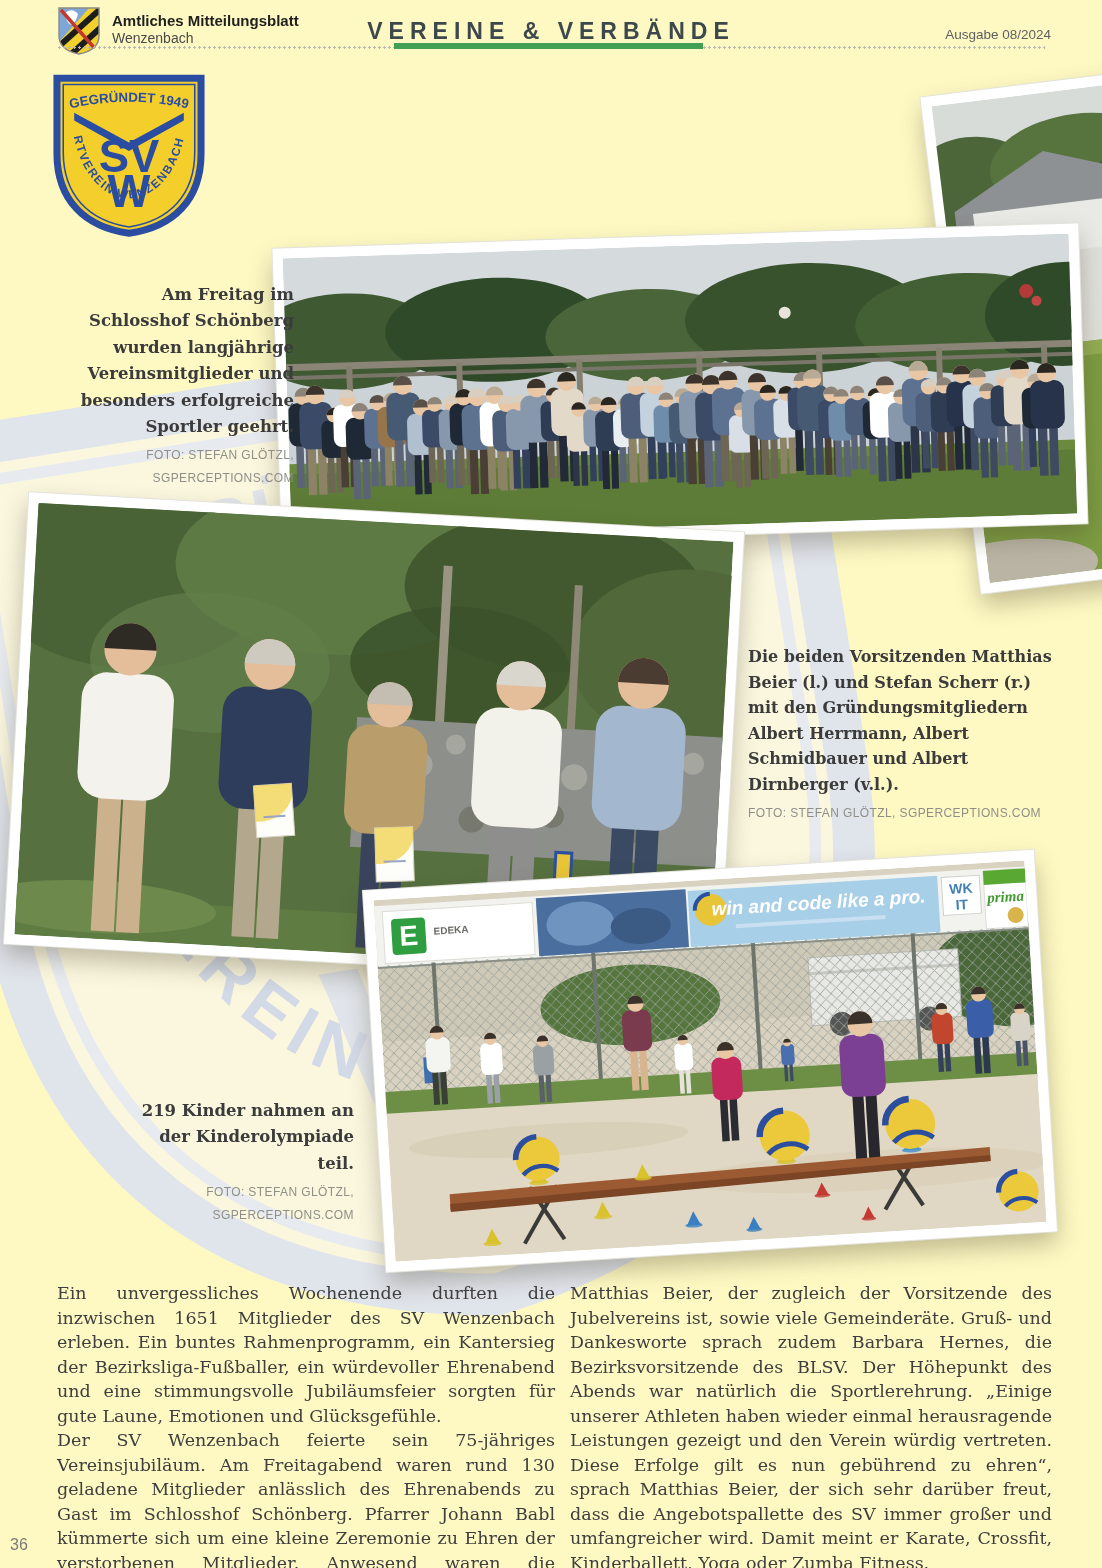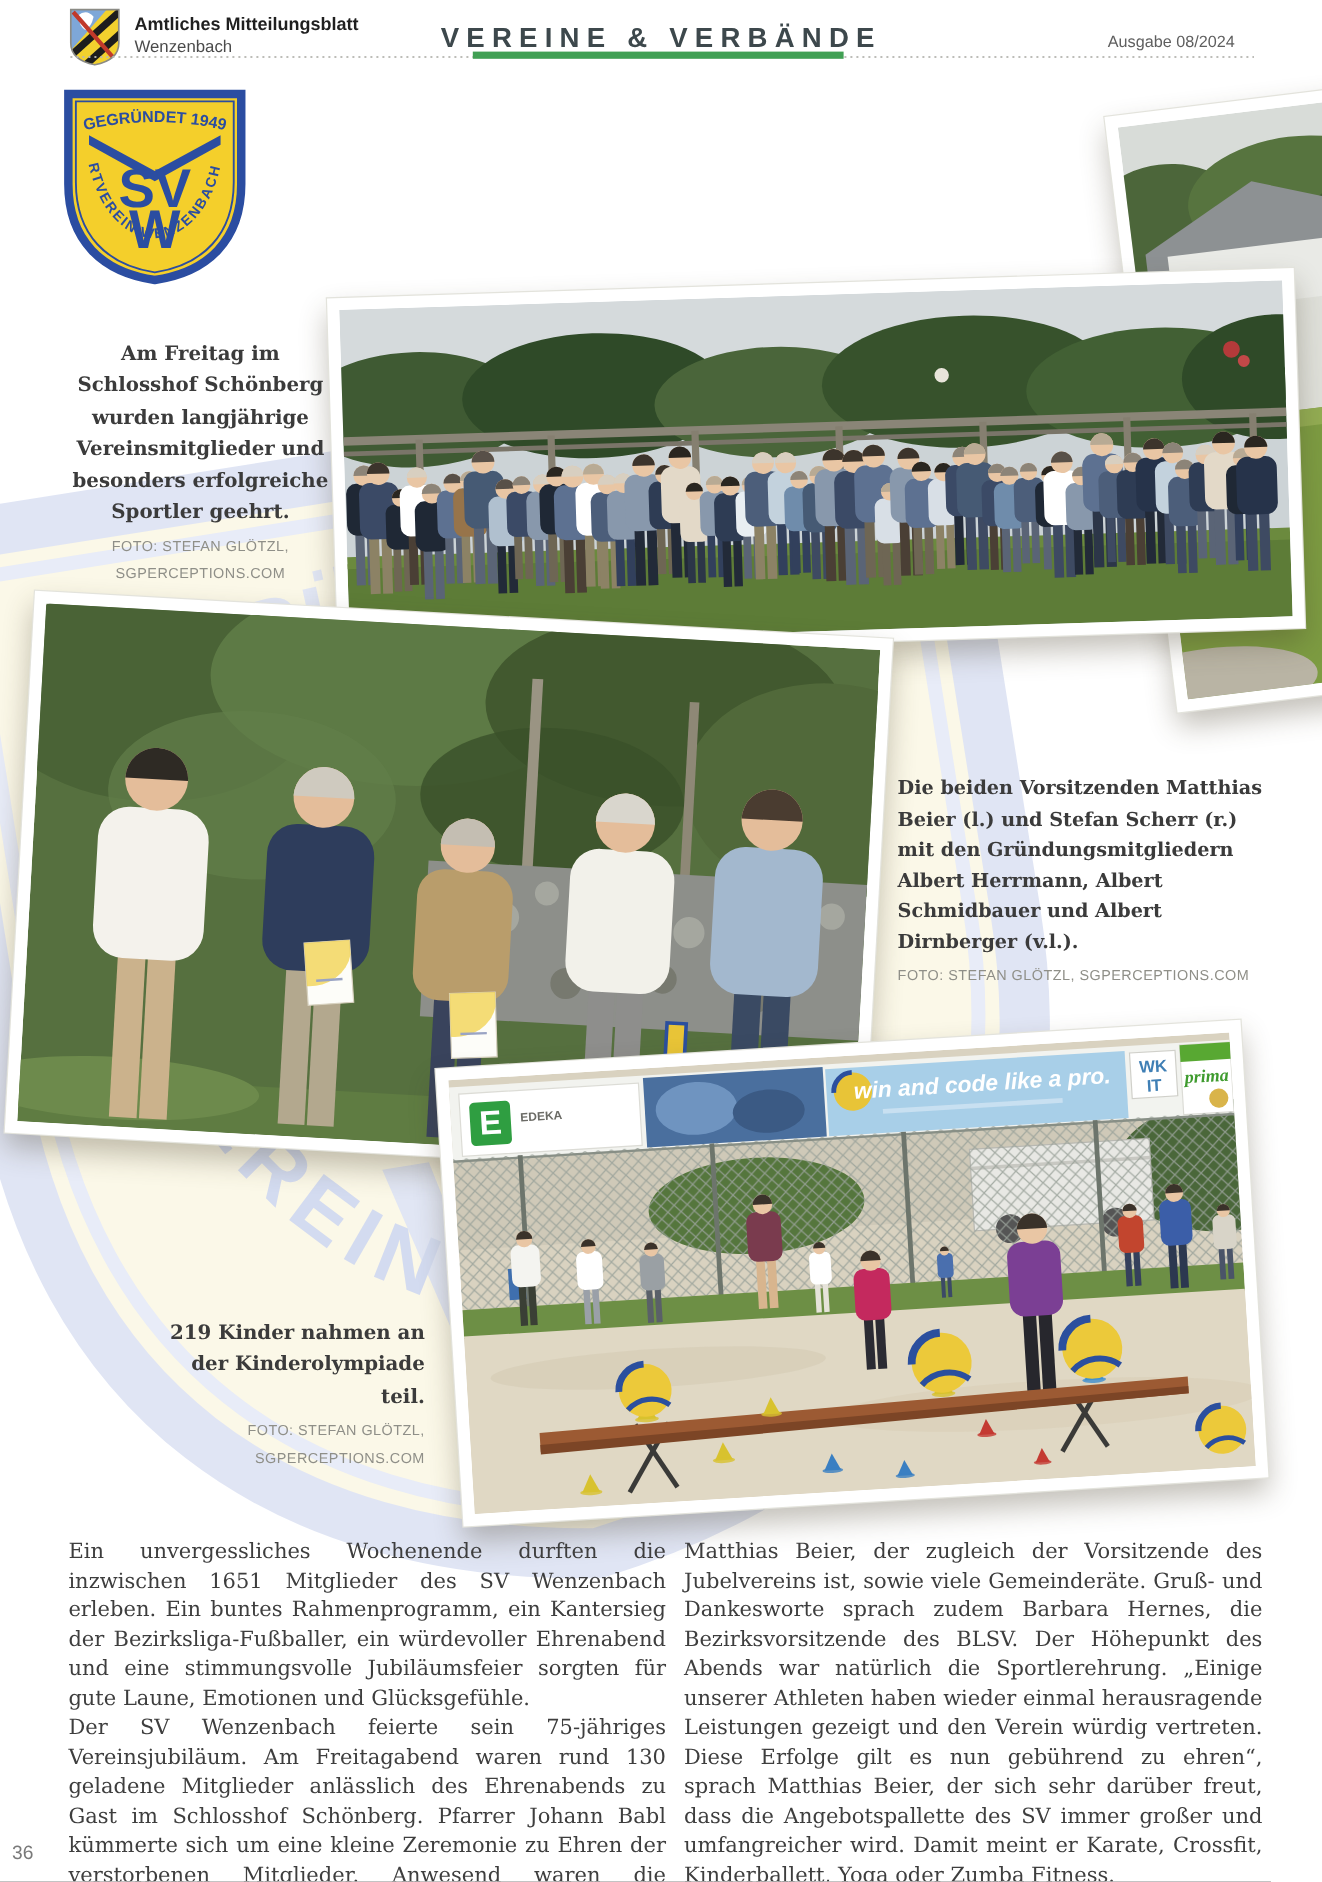--- a/index.html
+++ b/index.html
@@ -1,23 +1,23 @@
 <!DOCTYPE html>
 <html lang="de"><head>
 <meta charset="utf-8">
 <style>
   html,body{margin:0;padding:0;background:#9a9a9a;}
-  .page{position:relative;width:1102px;height:1568px;margin:0 auto;background:#ffffff;
+  .page{position:relative;width:1102px;height:1568px;margin:0 auto;background:#fef9c3;
         overflow:hidden;font-family:"Liberation Sans",sans-serif;}
   
   .hdr-pub{position:absolute;left:112px;top:12px;font-size:15px;font-weight:bold;color:#1f1f1f;}
   .hdr-mun{position:absolute;left:112px;top:30px;font-size:14px;color:#4a4a4a;}
   .hdr-section{position:absolute;left:0;right:0;top:18px;text-align:center;font-size:23px;
                letter-spacing:6px;color:#3d484c;font-weight:700;}
-  .hdr-issue{position:absolute;right:73px;top:27px;font-size:13.5px;color:#5f5f5f;}
+  .hdr-issue{position:absolute;right:51px;top:27px;font-size:13.5px;color:#5f5f5f;}
   .hdr-dots{position:absolute;left:57px;right:57px;top:46px;height:3px;
             background-image:radial-gradient(circle,#b9b9b4 1px,transparent 1.2px);
             background-size:5px 3px;background-repeat:repeat-x;}
   .hdr-green{position:absolute;left:394px;top:43px;width:309px;height:6px;background:#41a054;}
   .coat{position:absolute;left:57px;top:6px;width:44px;height:50px;}
   
   .crest{position:absolute;left:50px;top:72px;width:158px;height:166px;}
   .headline{position:absolute;left:228px;top:84px;width:740px;
             font-family:"DejaVu Serif",serif;font-weight:700;color:#151515;
             font-size:52px;line-height:1.17;letter-spacing:-1px;z-index:6;}
@@ -30,21 +30,21 @@
   .photo svg{display:block;}
   .ph-house{left:950px;top:82px;width:205px;height:480px;transform:rotate(-7deg);z-index:1;}
   .ph-group{left:277px;top:236px;width:786px;height:280px;transform:rotate(-1.8deg);z-index:2;}
   .ph-men{left:16px;top:512px;width:696px;height:432px;transform:rotate(3.2deg);z-index:3;}
   .ph-vball{left:374px;top:870px;width:652px;height:362px;transform:rotate(-3.5deg);z-index:4;}
   
   .cap{position:absolute;z-index:5;font-family:"DejaVu Serif",serif;color:#3b3b3b;}
   .cap-text{font-weight:700;font-size:16.5px;line-height:1.6;}
   .cap-credit{font-family:Liberation Sans, sans-serif;font-size:12px;line-height:1.9;
               color:#8f8f88;letter-spacing:.4px;margin-top:4px;}
-  .cap-honors{left:56px;top:282px;width:222px;text-align:center;}
+  .cap-honors{left:72px;top:282px;width:222px;text-align:right;}
   .cap-chairmen{left:748px;top:644px;width:306px;text-align:left;}
   .cap-chairmen .cap-text{font-size:16px;}
   .cap-olymp{left:130px;top:1098px;width:224px;text-align:right;}
   
   .article-col{position:absolute;top:1281px;z-index:5;font-family:"DejaVu Serif",serif;
                font-size:17.5px;line-height:1.4;color:#3e3e3e;text-align:justify;hyphens:auto;}
   .col-left{left:57px;width:498px;}
   .col-right{left:570px;width:482px;}
   .article-col p{margin:0;}
   .pagenum{position:absolute;left:10px;top:1536px;font-size:16px;color:#7a7a7a;z-index:6;}

